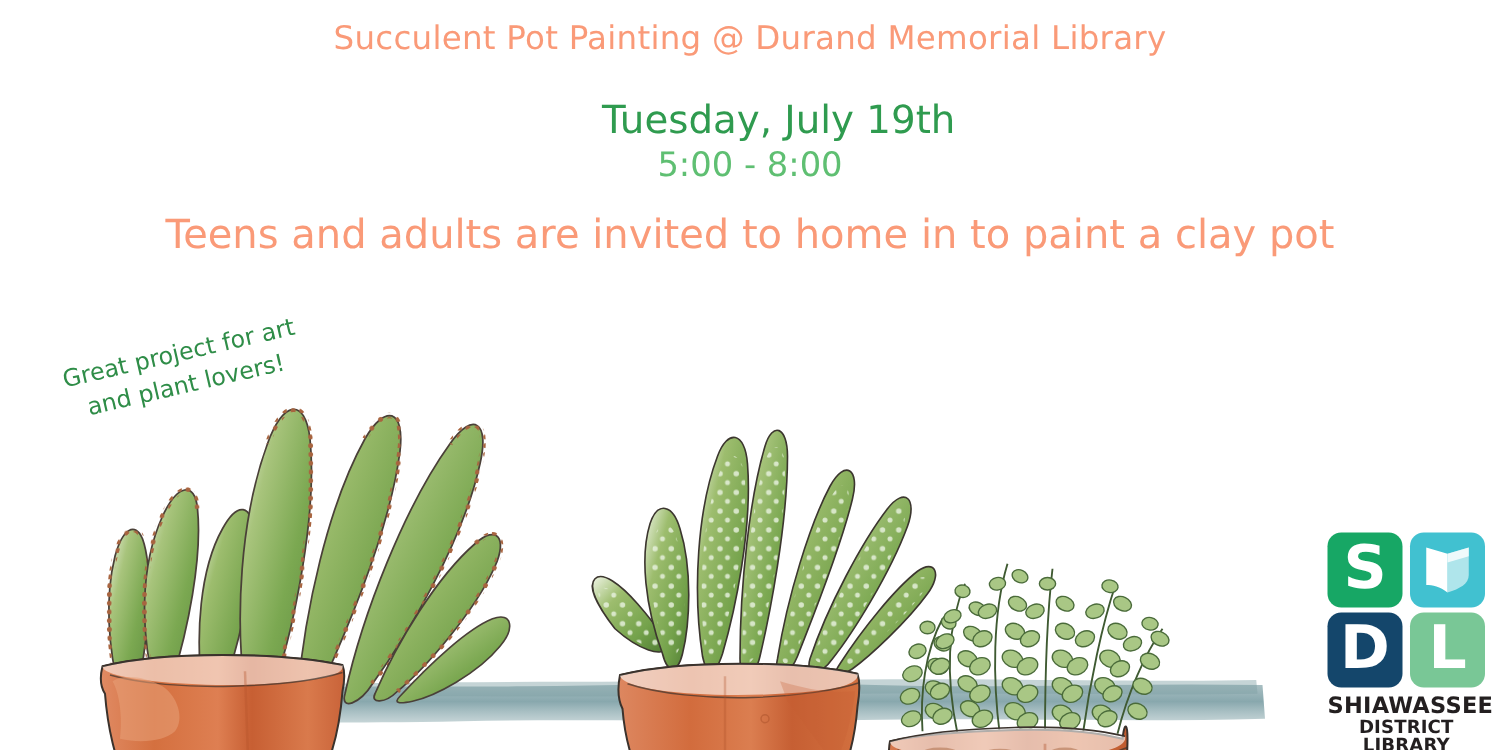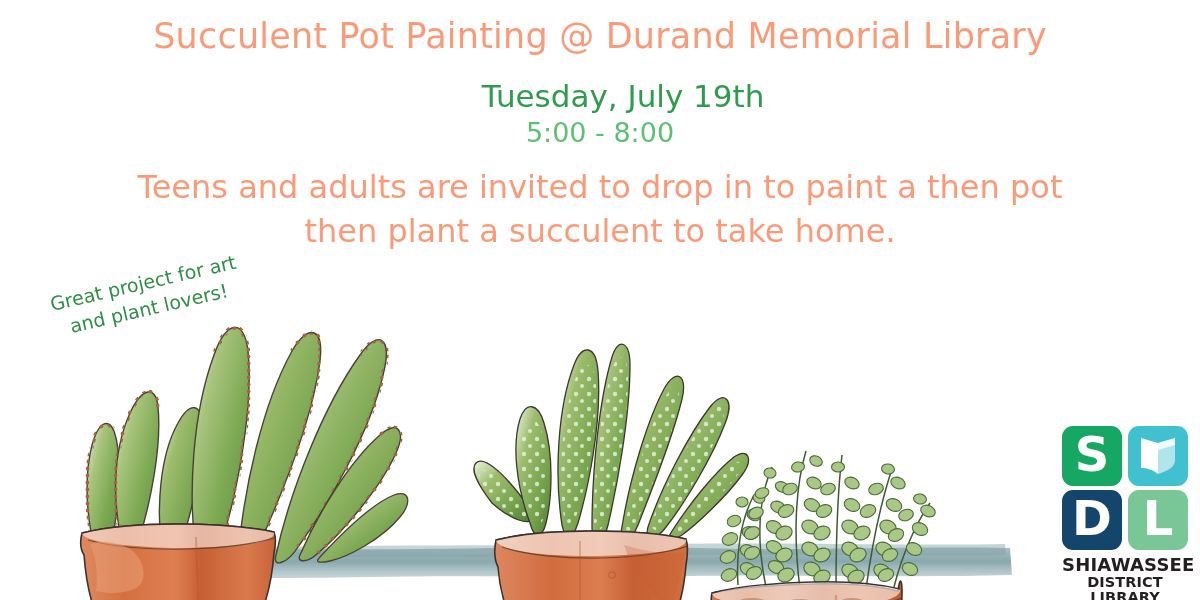--- a/index.html
+++ b/index.html
@@ -20,21 +20,21 @@
   }
 
   
   .title {
     position: absolute;
     left: 0;
     top: 16px;
     width: 1200px;
     text-align: center;
     font-family: "DejaVu Sans", sans-serif;
-    font-size: 35px;
+    font-size: 26px;
     font-weight: 400;
     letter-spacing: 0.2px;
     color: #fa9a78;
     white-space: nowrap;
   }
   .date-line {
     position: absolute;
     left: 0;
     top: 78px;
     width: 1200px;
@@ -138,22 +138,21 @@
 </head>
 <body>
 
 <div id="flyer">
 
   <div class="title">Succulent Pot Painting @ Durand Memorial Library</div>
   <div class="date-line">Tuesday, July 19th</div>
   <div class="time-line">5:00 - 8:00</div>
 
   <div class="body-copy">
-    <div>Teens and adults are invited to drop in to paint a then pot</div>
-    <div>then plant a succulent to take home.</div>
+    <div>Teens and adults are invited to home in to paint a clay pot</div>
   </div>
 
   <div class="note" style="transform: rotate(-13deg);">
     <div>Great project for art</div>
     <div>and plant lovers!</div>
   </div>
 
   <div id="illustration">
     <svg viewBox="0 0 1200 345" width="1200" height="345" xmlns="http://www.w3.org/2000/svg">
       <defs>

